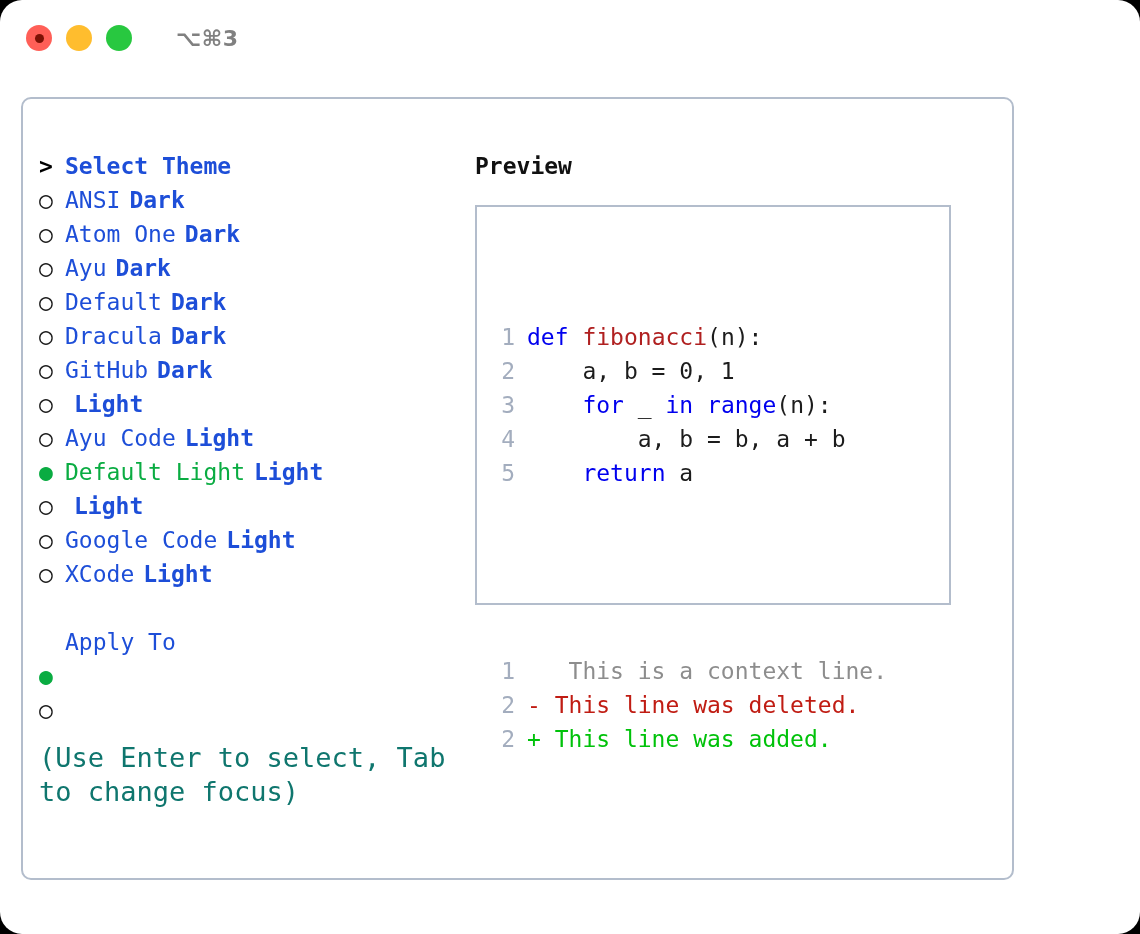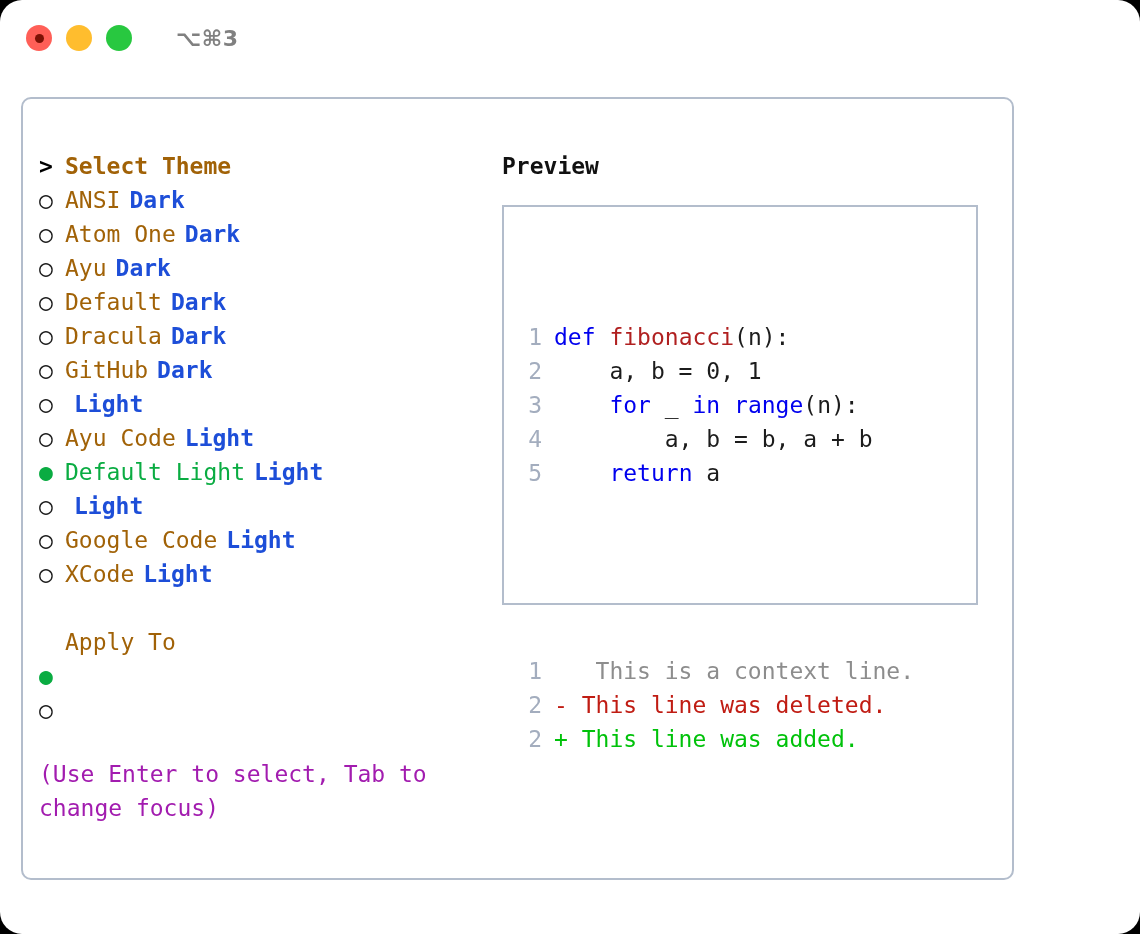--- a/index.html
+++ b/index.html
@@ -124,40 +124,40 @@
   }
   .header-row .marker { font-weight: bold; color: #000000; }
 
   .subheader-row {
     color: #1c1c1c;
   }
 
   .row.selected .label { color: #0aac42; }
   .row.selected .marker { color: #0aac42; }
 
-  .label { color: #a16207; }
+  .label { color: #1d4ed8; }
   .tag {
     color: #1d4ed8;
     margin-left: 9px;
     font-weight: bold;
   }
   .spacer-34 { height: 34px; }
 
   .hint {
-    margin-top: 30px;
+    margin-top: 14px;
     width: 410px;
-    font-size: 23px;
-    line-height: 34px;
-    color: #a21caf;
+    font-size: 27px;
+    line-height: 34px;
+    color: #0f766e;
   }
 
   
   .right-col {
     position: absolute;
-    left: 479px;
+    left: 452px;
     top: 50px;
     width: 490px;
   }
   .preview-title {
     font-size: 23px;
     line-height: 34px;
     font-weight: bold;
     color: #111111;
     margin-bottom: 22px;
   }

